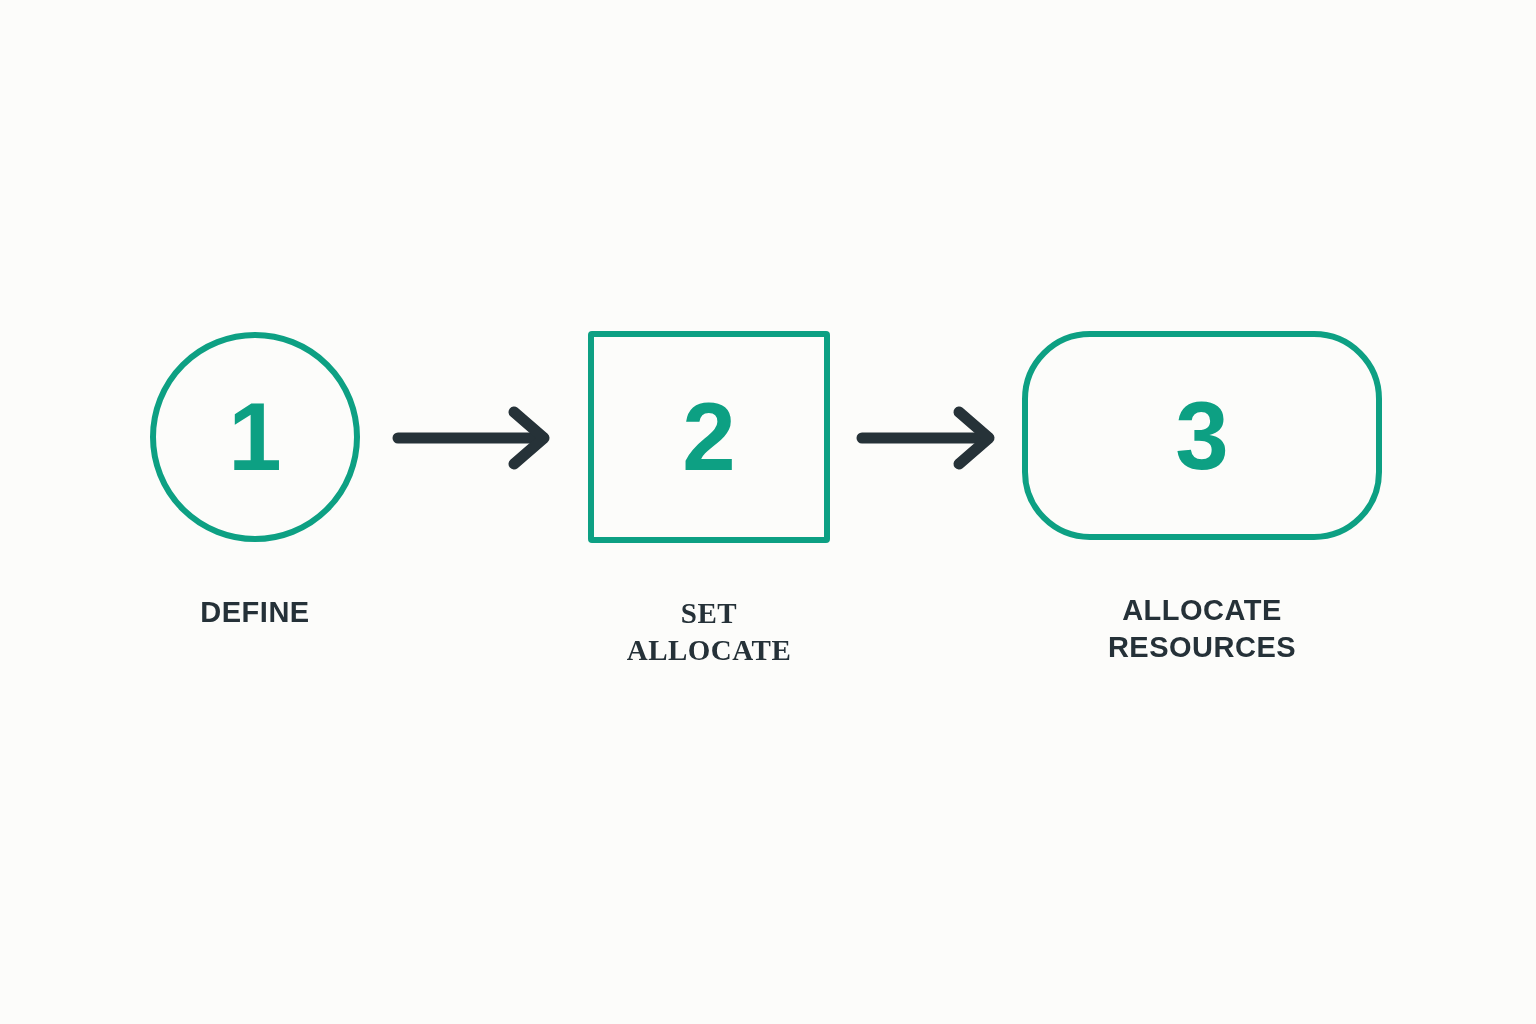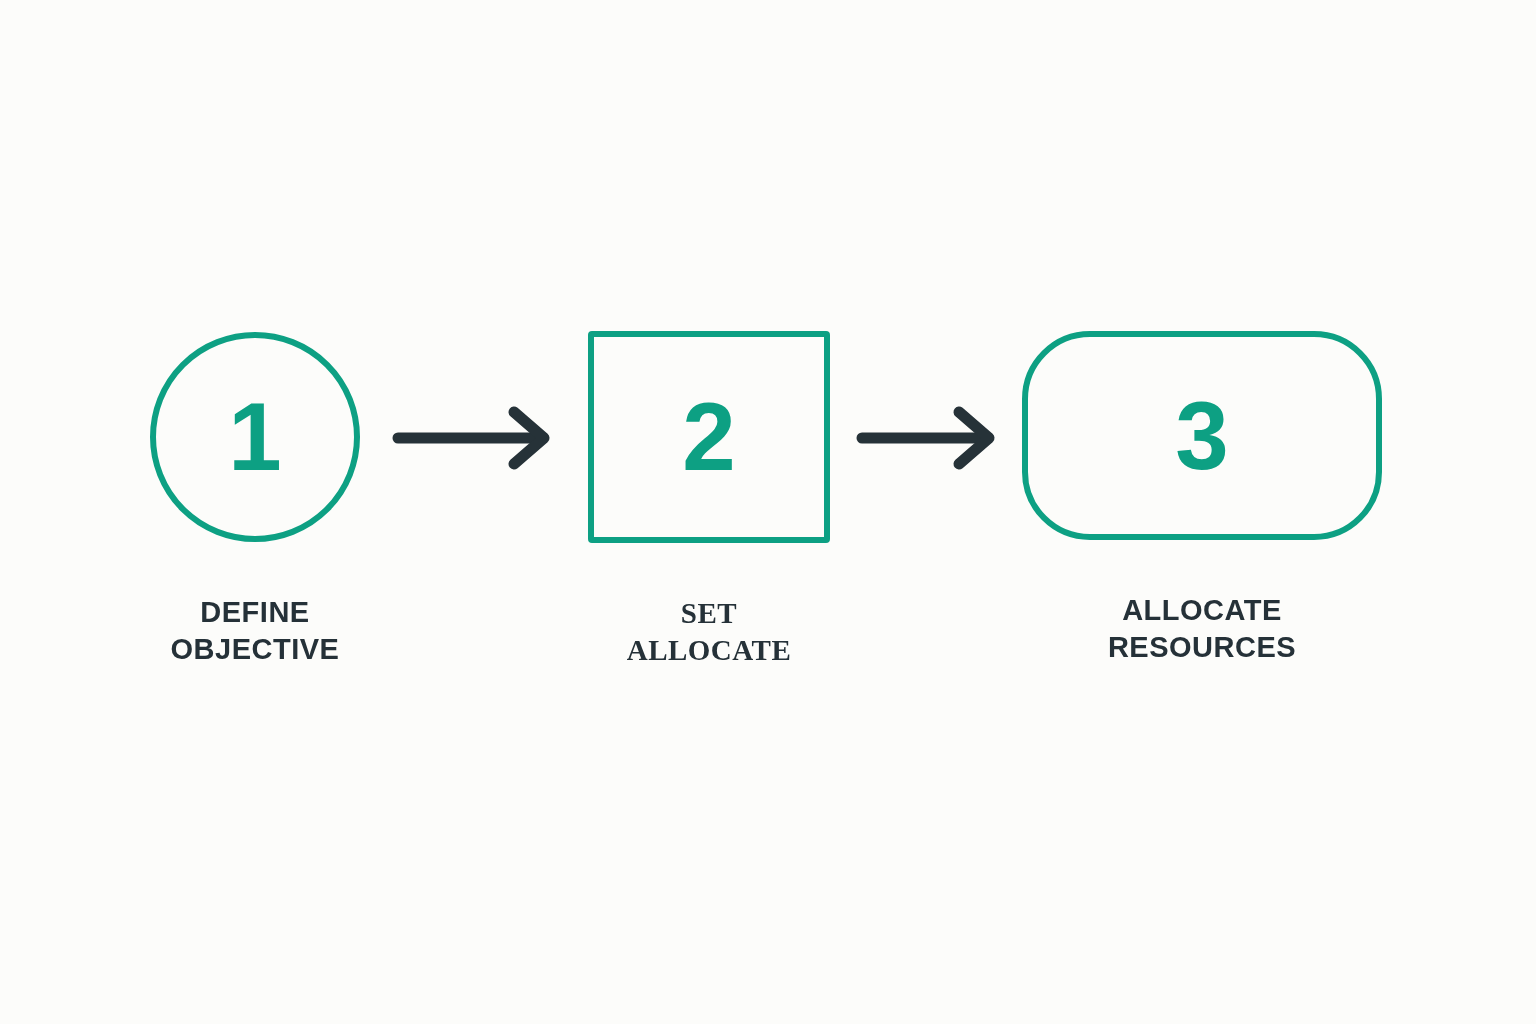--- a/index.html
+++ b/index.html
@@ -106,21 +106,20 @@
 <body style="background: rgb(252, 252, 250);">
 
 <div id="diagram-root" style="background: rgb(252, 252, 250);">
 
   <div class="step" id="step-1">
     <div class="shape shape-circle" style="border-color: rgb(13, 160, 131);">
       <span class="step-number" style="color: rgb(13, 160, 131);">1</span>
     </div>
     <div class="step-label" style="color: rgb(37, 49, 56);">
       <span class="label-line">DEFINE</span>
-      <span class="label-line">OBJECTIVE</span>
     </div>
   </div>
 
   <div class="connector-arrow" id="arrow-1">
     <svg viewBox="0 0 168 60" xmlns="http://www.w3.org/2000/svg" aria-hidden="true">
       <g fill="none" stroke="#263238" stroke-width="11" stroke-linecap="round" stroke-linejoin="round">
         <line x1="6" y1="30" x2="148" y2="30"></line>
         <polyline points="122,4 152,30 122,56"></polyline>
       </g>
     </svg>

